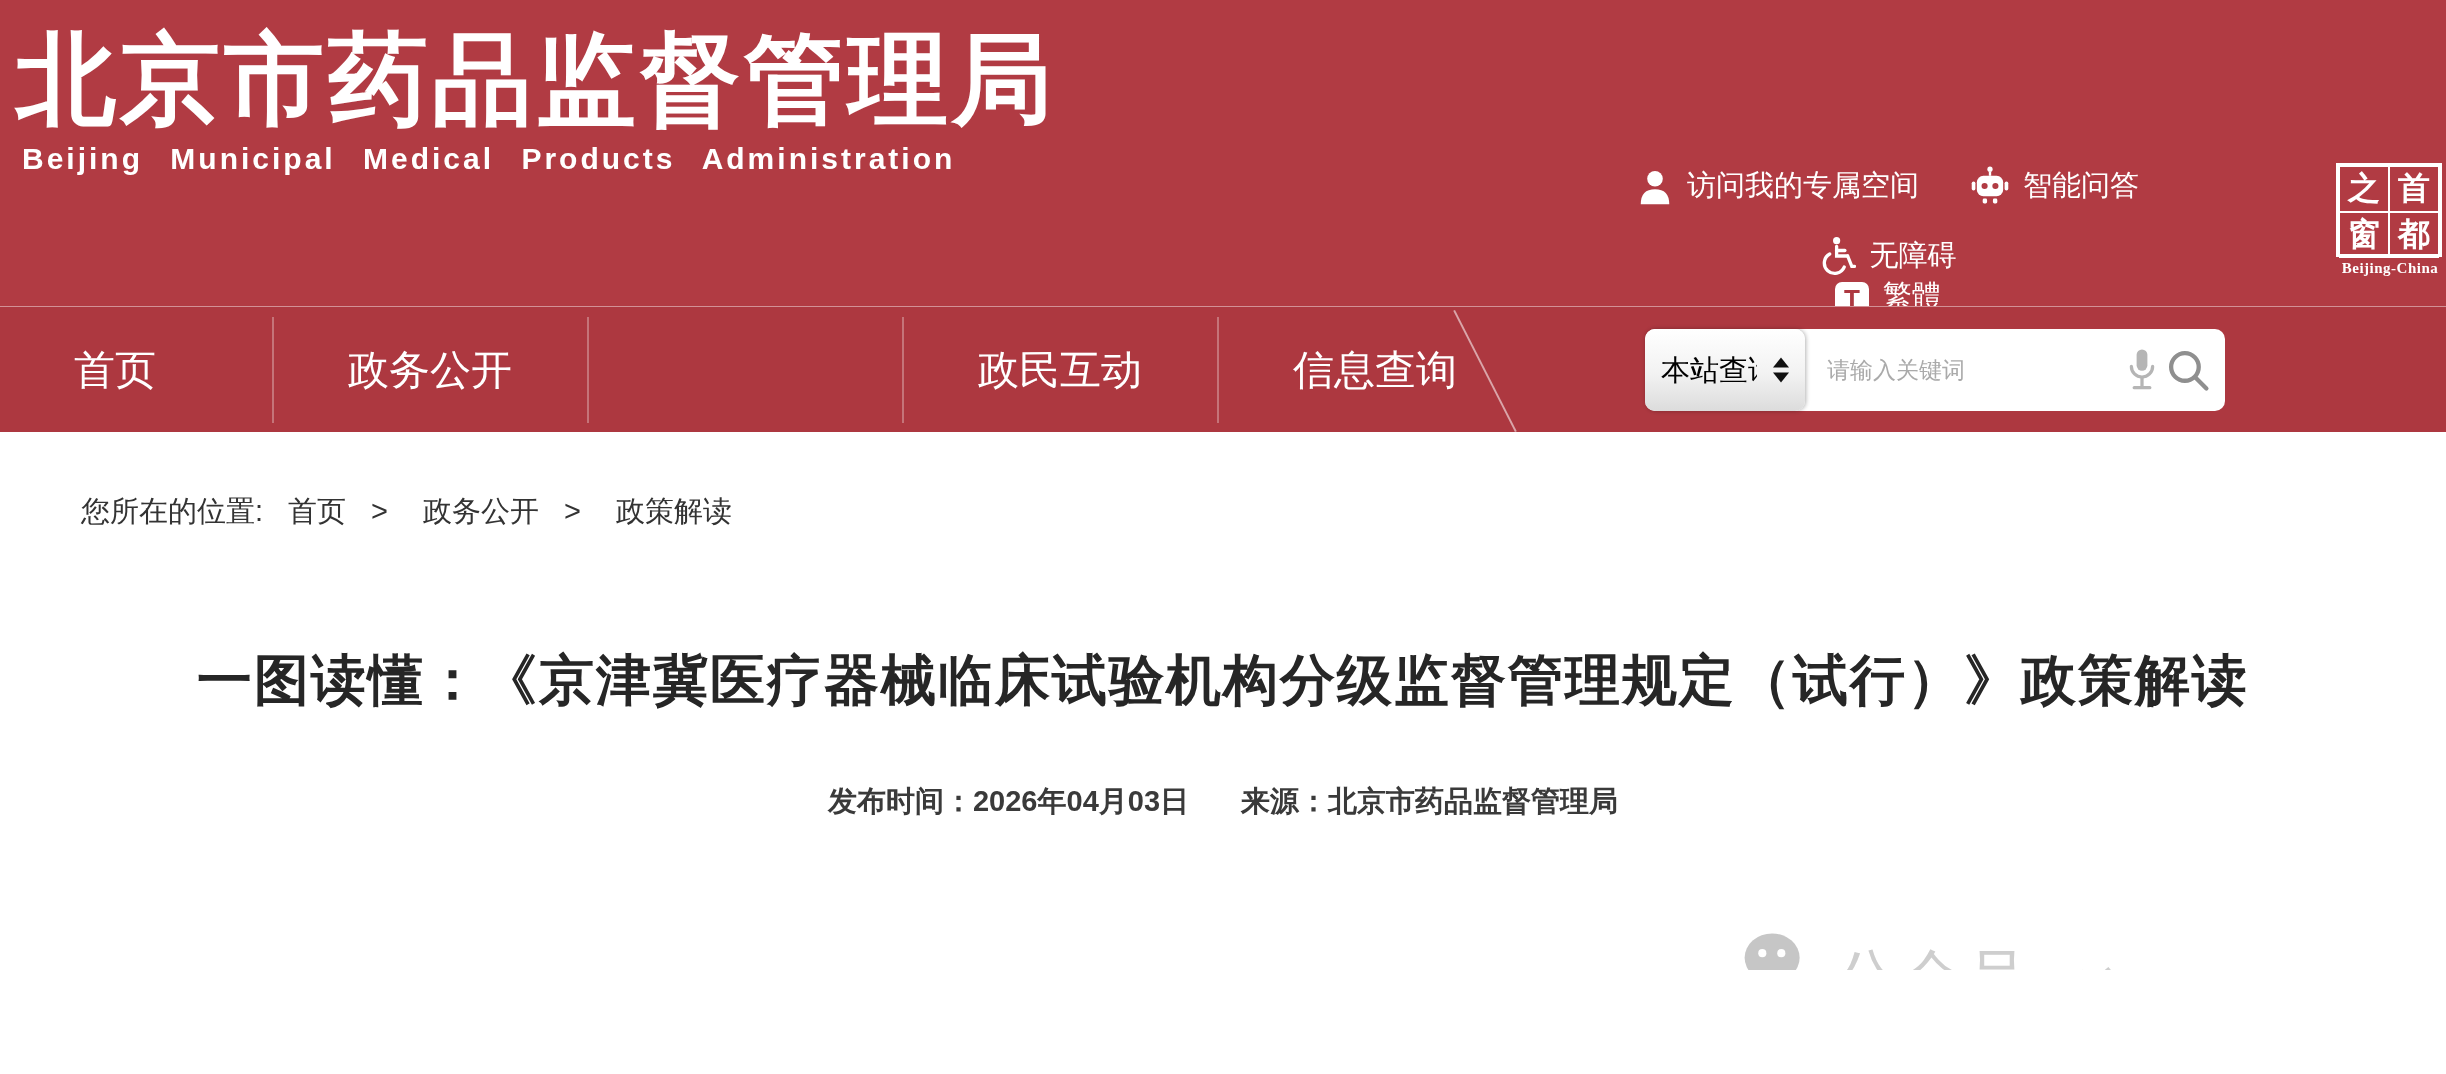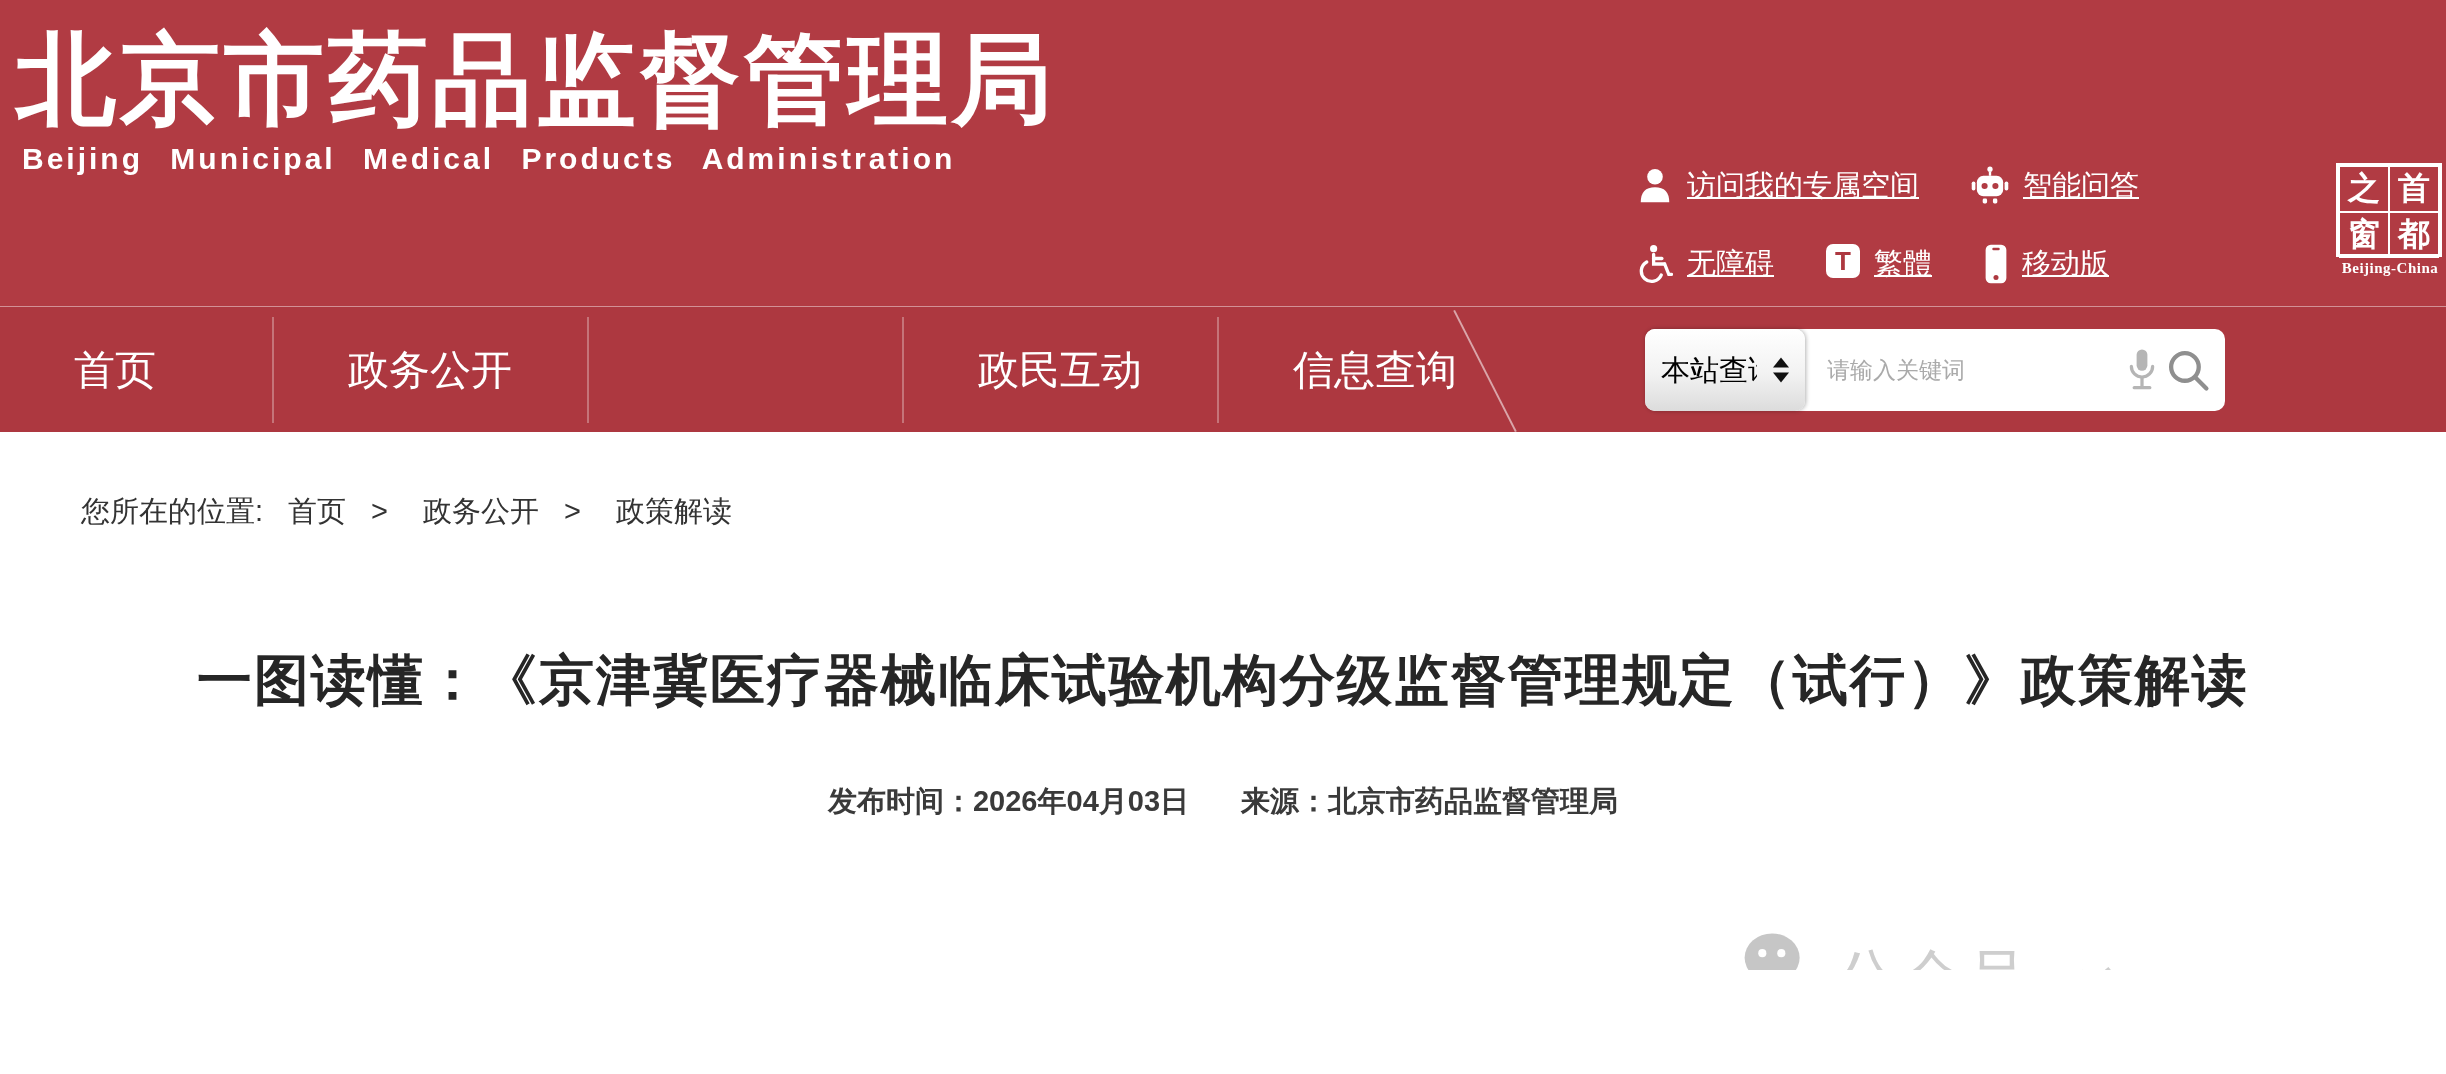--- a/index.html
+++ b/index.html
@@ -16,22 +16,22 @@
     position:absolute; left:16px; top:14px;
     font-size:100px; font-weight:bold; color:#ffffff; letter-spacing:4px; white-space:nowrap;
   }
   .site-subtitle {
     position:absolute; left:22px; top:142px;
     font-size:30px; font-weight:bold; color:#ffffff;
     letter-spacing:3px; word-spacing:16px; white-space:nowrap;
   }
   .utility { position:absolute; left:1637px; top:158px; }
   .util-row { display:flex; align-items:center; height:56px; }
-  .util-row + .util-row { margin-top:22px; }
-  .util-link { display:flex; align-items:flex-start; color:#ffffff; font-size:29px; cursor:pointer; white-space:nowrap;text-decoration:underline; }
+  .util-row + .util-row { margin-top:22px;flex-direction:column; }
+  .util-link { display:flex; align-items:flex-end; color:#ffffff; font-size:29px; cursor:pointer; white-space:nowrap; }
   .util-link .uicon { display:flex; align-items:center; justify-content:center; margin-right:14px; }
   .util-gap { width:52px; }
   .t-badge {
     width:34px; height:34px; background:#ffffff; border-radius:7px;
     display:flex; align-items:center; justify-content:center;
     color:#ad3840; font-weight:bold; font-size:26px;
   }
   .capital-logo { position:absolute; left:2336px; top:163px; width:108px; cursor:pointer; }
   .capital-grid {
     width:106px; height:94px; border:3px solid #ffffff;

